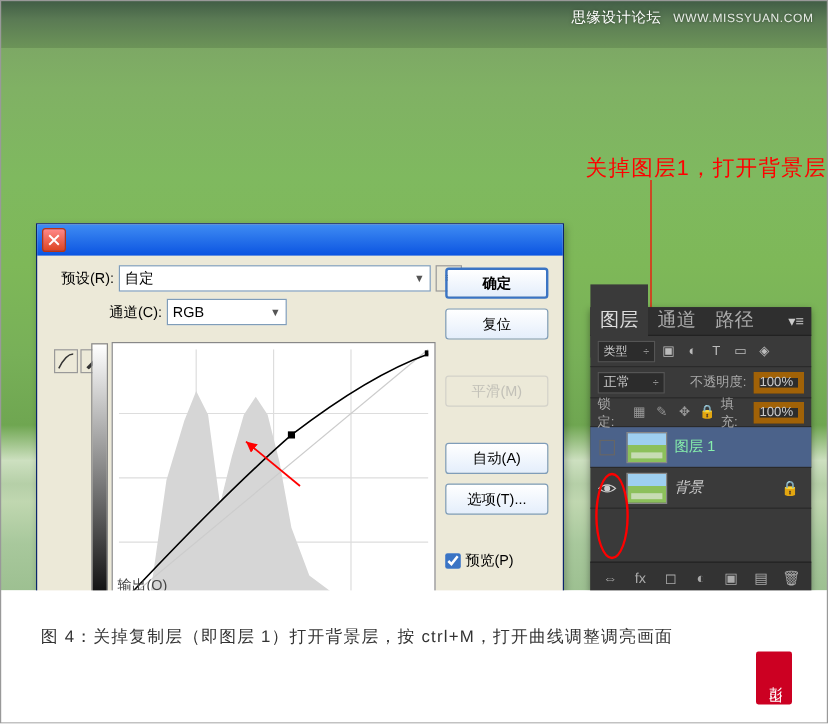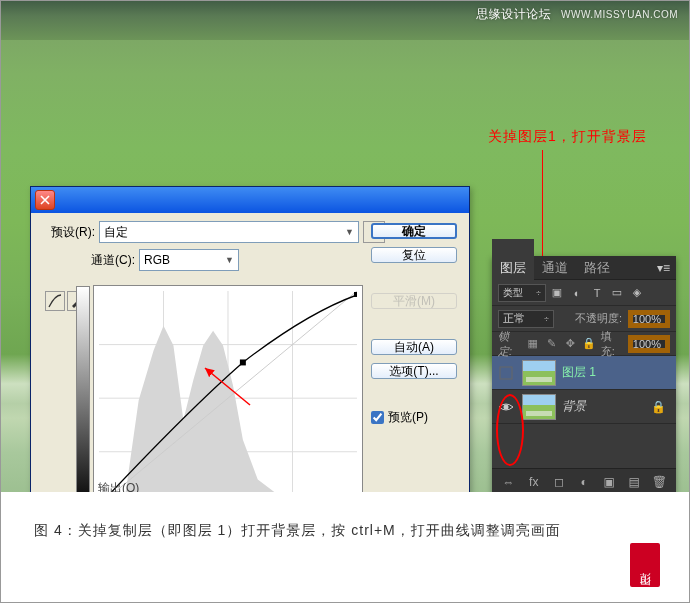--- a/index.html
+++ b/index.html
@@ -4,21 +4,21 @@
 <style>
 * { margin: 0; padding: 0; box-sizing: border-box; font-family: "Microsoft YaHei", SimSun, Arial, sans-serif; }
 body { width: 690px; height: 603px; overflow: hidden; position: relative; background: #fff; }
 
 .bg-image { position: absolute; inset: 0; height: 492px; background: linear-gradient(180deg,#a0b8a4 0%, #8aa87a 2%, #7da865 8%, #80b164 15%, #7fb95f 30%, #7eb858 45%, #78b058 60%, #6fa651 72%, #cde0c0 78%, #b5cfa7 82%, #c0d7b0 85%, #a8c89c 92%, #9dc091 100%); }
 .bg-image::before { content:""; position:absolute; left:0; right:0; top:0; height:40px; background: linear-gradient(180deg,#405c45 0%, #5a7a54 40%, #6c9458 100%); }
 .border-frame { position:absolute; inset:0; border:1px solid #999; pointer-events:none; }
 .watermark-top { position:absolute; top:6px; right:12px; color:#fff; font-size:12px; text-shadow:0 0 3px rgba(0,0,0,.5); letter-spacing:0.5px; }
 .watermark-top .en { font-size:10px; margin-left:6px; opacity:.85;margin-top:17px; }
 
-.annotation-text { position:absolute; top:128px; left:488px; color:#f00; font-size:14px; letter-spacing:1px; }
+.annotation-text { position:absolute; top:128px; left:488px; color:#f00; font-size:18px; letter-spacing:1px; }
 .annotation-line { position:absolute; left:542px; top:150px; width:1px; height:268px; background:#f00; }
 
 .curves-dialog { position:absolute; left:30px; top:186px; width:440px; background:#ece9d8; border:1px solid #0a246a; box-shadow: 2px 2px 6px rgba(0,0,0,.25); }
 .titlebar { height:26px; background: linear-gradient(180deg,#3f8cf3 0%, #0b54e1 100%); display:flex; align-items:center; padding:0 4px; color:#fff; font-size:13px; font-weight:bold; }
 .titlebar .title-text { flex:1; padding-left:4px; }
 .close-btn { width:20px; height:20px; background:linear-gradient(180deg,#f88 0%, #d42 100%); border:1px solid #b31; border-radius:3px; display:flex; align-items:center; justify-content:center; color:#fff; font-size:12px; cursor:pointer; }
 
 .curves-body { position:relative; padding:8px 20px 10px; height:302px; }
 .row { display:flex; align-items:center; margin-bottom:6px; font-size:12px; }
 .preset-select, .channel-select { height:22px; border:1px solid #7f9db9; background:#fff; padding:0 4px; font-size:12px; display:flex; align-items:center; justify-content:space-between; }
@@ -33,45 +33,45 @@
 .graph-wrap { position:absolute; left:62px; top:72px; width:270px; height:226px; border:1px solid #888; background:#fff; }
 .gradient-left { position:absolute; left:-18px; top:0; width:14px; height:100%; background:linear-gradient(180deg,#fff 0,#000 100%); border:1px solid #888; }
 .graph { position:absolute; inset:5px; }
 .grid line.grid { stroke:#ddd; stroke-width:1; }
 .histogram { fill:#d6d6d6; }
 .diag { stroke:#ccc; stroke-width:1; }
 .curve { stroke:#000; stroke-width:1.3; fill:none; }
 .point { fill:#000; }
 
 .right-col { position:absolute; right:12px; top:10px; width:86px; display:flex; flex-direction:column; gap:8px; }
-.win-btn { height:16px; border:1px solid #7f9db9; border-radius:3px; background:linear-gradient(180deg,#fff,#e4eefb); font-size:12px; cursor:pointer; display:flex; align-items:center; justify-content:center; }
+.win-btn { height:26px; border:1px solid #7f9db9; border-radius:3px; background:linear-gradient(180deg,#fff,#e4eefb); font-size:12px; cursor:pointer; display:flex; align-items:center; justify-content:center; }
 .win-btn.primary { border:2px solid #3a74c4; font-weight:bold; }
 .win-btn.disabled { opacity:.5; cursor:default; background:#ece9d8; border-color:#bbb; color:#999; }
 .right-col .spacer { height:14px; }
 .preview-check { display:flex; align-items:center; gap:4px; font-size:12px; }
 .preview-check input { accent-color:#3a74c4; }
 
 .red-arrow { position:absolute; left:195px; top:360px; }
 
 .output-label { position:absolute; left:98px; top:480px; font-size:12px; color:#444; }
 
 .layers-panel { position:absolute; right:14px; top:256px; width:184px; height:238px; background:#3a3a3a; color:#ccc; font-size:12px; box-shadow:0 2px 6px rgba(0,0,0,.4); }
 .layers-tabs { height:24px; display:flex; align-items:center; border-bottom:1px solid #222; background:#2f2f2f; }
-.layers-tab { padding:20px 8px; font-size:13px; color:#aaa; cursor:pointer; }
+.layers-tab { padding:20px 8px; font-size:16px; color:#aaa; cursor:pointer; }
 .layers-tab.active { background:#3a3a3a; color:#ddd; }
 .layers-menu { margin-left:auto; padding:4px 6px; cursor:pointer; }
 .kind-row { height:26px; display:flex; align-items:center; gap:2px; padding:0 6px; border-bottom:1px solid #2a2a2a; }
 .kind-select { width:48px; height:18px; background:#2c2c2c; border:1px solid #555; display:flex; align-items:center; justify-content:space-between; padding:0 4px; font-size:10px; cursor:pointer; }
 .kind-icon { width:18px; height:18px; display:flex; align-items:center; justify-content:center; color:#bbb; cursor:pointer; font-size:11px; }
 .blend-row { height:26px; display:flex; align-items:center; padding:0 6px; gap:6px; border-bottom:1px solid #2a2a2a; }
 .blend-select { width:56px; height:18px; background:#2c2c2c; border:1px solid #555; display:flex; align-items:center; justify-content:space-between; padding:0 4px; font-size:11px; cursor:pointer; }
 .opacity-label { font-size:11px; color:#aaa; margin-left:auto; }
 .opacity-val { width:42px; height:18px; background:#2c2c2c; border:5px solid #a16207; display:flex; align-items:center; justify-content:flex-end; padding:0 4px; font-size:11px; }
 .lock-row { height:24px; display:flex; align-items:center; padding:0 6px; gap:4px; border-bottom:1px solid #2a2a2a; }
-.lock-label { font-size:11px; color:#aaa;font-style:italic; }
+.lock-label { font-size:11px; color:#aaa; }
 .lock-icon { width:16px; height:16px; display:flex; align-items:center; justify-content:center; color:#999; font-size:11px; cursor:pointer; }
 .fill-label { font-size:11px; color:#aaa; margin-left:auto; }
 
 .layer-list { }
 .layer-row { height:34px; display:flex; align-items:center; padding:0 4px; border-bottom:1px solid #2a2a2a; }
 .layer-row.selected { background:#4b628a; color:#86efac; }
 .vis-toggle { width:20px; height:20px; display:flex; align-items:center; justify-content:center; cursor:pointer; }
 .thumb { width:34px; height:26px; border:1px solid #888; margin:0 6px; background:linear-gradient(180deg,#9ecff0 0 40%,#8cc05b 40% 100%); position:relative; }
 .thumb::after { content:""; position:absolute; bottom:3px; left:3px; right:3px; height:5px; background:#eee; opacity:.6; }
 .layer-name { font-size:12px; }

